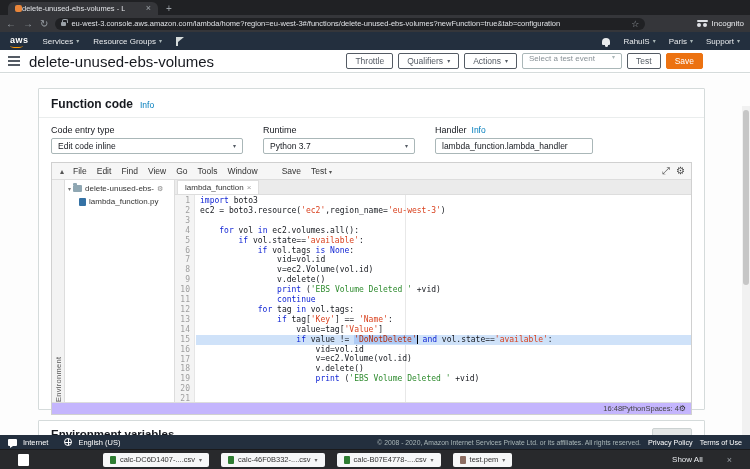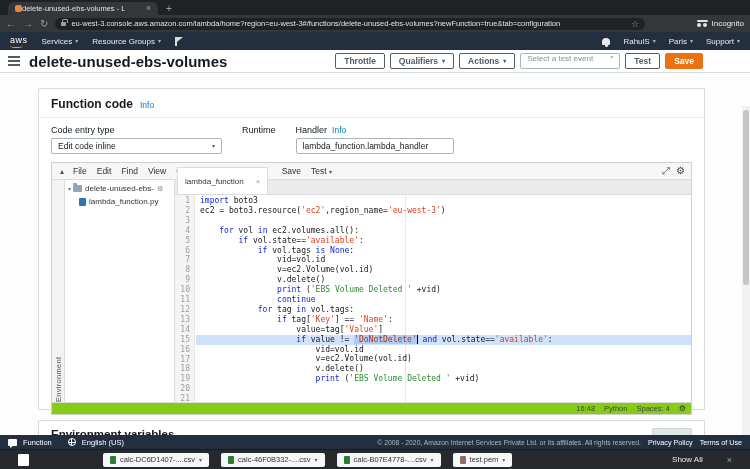--- a/index.html
+++ b/index.html
@@ -22,54 +22,54 @@
   .url{font-size:7.5px;color:#dfe1e5;white-space:nowrap;overflow:hidden;flex:1}
   .star{color:#9aa0a6;font-size:9px;margin-left:5px}
   .incog{display:flex;align-items:center;gap:4px;margin-left:auto}
   .icon-incognito{width:11px;height:7px;position:relative;display:inline-block}
   .icon-incognito::before{content:"";position:absolute;top:0;left:0;width:11px;height:2px;background:#dfe1e5;border-radius:1px}
   .icon-incognito::after{content:"";position:absolute;top:3px;left:0.5px;width:4px;height:4px;border-radius:50%;background:#dfe1e5;box-shadow:6px 0 0 #dfe1e5}
   .incog span.lbl{font-size:8px;color:#e8eaed}
 
   
   .awsnav{position:absolute;left:0;top:32px;width:750px;height:18px;background:#232f3e;display:flex;align-items:center;padding:0 10px;gap:14px;color:#fff}
-  .awslogo{position:relative;font-size:9px;font-weight:normal;color:#fff;letter-spacing:0.5px;padding-bottom:2px}
+  .awslogo{position:relative;font-size:9px;font-weight:bold;color:#fff;letter-spacing:0.5px;padding-bottom:2px}
   .awslogo .smile{position:absolute;left:0;bottom:-1px;width:13px;height:4px;border-bottom:1.5px solid #ff9900;border-radius:50%}
   .navitem{display:flex;align-items:center;gap:3px;font-size:8px;color:#e9ebed;white-space:nowrap}
   .caret{font-size:6px;color:#aab7b8;line-height:6px}
   .navright{margin-left:auto;display:flex;align-items:center;gap:13px}
   .icon-bell{width:8px;height:7px;background:#e9ebed;border-radius:4px 4px 1px 1px;position:relative;display:inline-block}
   .icon-bell::after{content:"";position:absolute;bottom:-2px;left:2.5px;width:3px;height:2px;background:#e9ebed;border-radius:0 0 2px 2px}
   .icon-flag{width:2px;height:9px;background:#d5dbdb;position:relative;display:inline-block}
   .icon-flag::before{content:"";position:absolute;left:2px;top:0;width:0;height:0;border-left:6px solid #d5dbdb;border-top:0 solid transparent;border-bottom:5px solid transparent}
 
   
   .phead{position:absolute;left:0;top:50px;width:750px;height:23px;background:#fff;border-bottom:1px solid #d5dbdb;display:flex;align-items:center;padding:0 47px 0 8px}
   .icon-burger{display:inline-block;width:12px;height:2px;background:#545b64;position:relative;margin-right:9px}
   .icon-burger::before,.icon-burger::after{content:"";position:absolute;left:0;width:12px;height:2px;background:#545b64}
   .icon-burger::before{top:-4px}.icon-burger::after{top:4px}
-  .ptitle{font-size:15px;font-weight:700;color:#16191f;white-space:nowrap}
+  .ptitle{font-size:15px;font-weight:400;color:#16191f;white-space:nowrap}
   .pactions{margin-left:auto;display:flex;align-items:center;gap:5px}
-  .btn{height:16px;display:flex;align-items:center;gap:4px;padding:0 8px;font-size:8.5px;color:#545b64;background:#fff;border:1px solid #545b64;border-radius:2px;font-weight:bold;white-space:nowrap}
+  .btn{height:16px;display:flex;align-items:center;gap:4px;padding:0 8px;font-size:8.5px;color:#545b64;background:#fff;border:1px solid #545b64;border-radius:2px;font-weight:normal;white-space:nowrap}
   .btn.primary{background:#ec7211;border-color:#ec7211;color:#fff}
   .selbox{height:16px;display:flex;gap:4px;padding:0 6px;font-size:8px;color:#879196;background:#fff;border:1px solid #aab7b8;border-radius:2px;width:100px;justify-content:space-between;white-space:nowrap}
 
   
   .content{position:absolute;left:0;top:74px;width:750px;height:361px;background:#fdfdfd}
   .card{position:absolute;left:38px;top:14px;width:667px;background:#fff;border:1px solid #d5dbdb;border-radius:1px}
   .card1{height:322px}
   .cardh{padding:8px 12px 6px;border-bottom:1px solid #eaeded;display:flex;align-items:baseline;gap:7px}
   .cardh .h{font-size:12px;font-weight:bold;color:#16191f}
   .infolink{font-size:8.5px;color:#007dbc}
   .fields{display:flex;padding:7px 12px 8px;gap:20px}
   .fld{display:flex;flex-direction:column;gap:3px}
   .fld .lab{font-size:9px;color:#16191f;display:flex;gap:5px;align-items:baseline}
   .ctl{height:16px;border:1px solid #aab7b8;border-radius:2px;background:#fff;font-size:8.5px;color:#16191f;display:flex;align-items:center;justify-content:space-between;padding:0 6px;gap:6px;white-space:nowrap}
   .ctl.inp{justify-content:flex-start}
-  .fld1 .ctl{width:171px}.fld2 .ctl{width:152px}.fld3 .ctl{width:158px}
+  .fld1 .ctl{width:192px}.fld2 .ctl{width:152px}.fld3 .ctl{width:158px}
 
   
   .editor{position:relative;margin:0 12px;height:253px;border:1px solid #d0d0d0;background:#fff;overflow:hidden}
   .emenubar{height:17px;background:#f6f6f6;border-bottom:1px solid #ddd;display:flex;align-items:center;padding:0 4px;font-size:8.5px;color:#333}
   .emitem{padding:0 5px;white-space:nowrap}
   .emicon{color:#555;font-size:8px;padding:0 4px}
   .emright{margin-left:auto;display:flex;align-items:center;gap:6px;padding-right:2px}
   .emright .ic{font-size:10px;color:#444;line-height:10px}
   .emain{position:absolute;left:0;right:0;top:17px;bottom:12px;display:flex}
   .envstrip{width:13px;background:#f3f3f3;border-right:1px solid #ddd;display:flex;justify-content:center;padding-top:5px}
@@ -77,34 +77,34 @@
   .tree{width:110px;border-right:1px solid #ddd;background:#fff;font-size:8px;color:#333;padding-top:2px}
   .trow{display:flex;align-items:center;height:13px;padding:0 3px;white-space:nowrap;overflow:hidden}
   .trow .tc{font-size:6px;color:#777;margin-right:2px}
   .icon-folder{width:9px;height:7px;background:#8fa7b3;border-radius:1px;position:relative;margin-right:3px;flex:0 0 auto}
   .icon-folder::before{content:"";position:absolute;top:-2px;left:0;width:4px;height:2px;background:#8fa7b3;border-radius:1px 1px 0 0}
   .trow .gear{margin-left:3px;font-size:7px;color:#888}
   .trow.file{padding-left:14px}
   .icon-py{width:7px;height:8px;background:#3572a5;border-radius:1px;margin-right:3px;flex:0 0 auto}
   .codepane{flex:1;display:flex;flex-direction:column;min-width:0}
   .etabbar{height:15px;background:#ebebeb;border-bottom:1px solid #ddd;display:flex;align-items:flex-end}
-  .etab{height:14px;background:#fff;border:1px solid #ddd;border-bottom:none;display:flex;align-items:center;gap:12px;padding:13px 7px;font-size:8px;color:#333;margin-left:2px}
+  .etab{height:14px;background:#fff;border:1px solid #ddd;border-bottom:none;display:flex;align-items:center;gap:3px;padding:0 7px;font-size:8px;color:#333;margin-left:2px}
   .etab .x{color:#999;font-size:8px}
   .codearea{flex:1;position:relative;background:#fff;overflow:hidden;font-family:"DejaVu Sans Mono",monospace;font-size:8px;line-height:9.9px}
   .printmargin{position:absolute;left:230px;top:0;bottom:0;width:1px;background:#e8e8e8}
   .gutter{position:absolute;left:0;top:0;bottom:0;width:20px;background:#f4f4f4;border-right:1px solid #e6e6e6;color:#9e9e9e;text-align:right;padding:1px 4px 0 0}
   .codelines{position:absolute;left:21px;right:0;top:0;bottom:0;padding:1px 0 0 4px;color:#16191f}
   .code-line{white-space:pre;min-height:9.9px;position:relative}
   .code-line.active{background:#cfe2f9;margin-left:-4px;padding-left:4px}
   .tk-k{color:#0a1fd3}
   .tk-s{color:#d9411e}
   .tk-g{color:#2e8b2e}
   .tk-sel{color:#b33012;background:#aecbf5}
   .tk-cur{display:inline-block;width:1px;height:9px;background:#000;vertical-align:text-top}
-  .estatus{position:absolute;left:0;right:0;bottom:0;height:12px;background:#84cc16;border-top:1px solid #ddd;display:flex;align-items:center;justify-content:flex-end;gap:9px;padding:0 5px;font-size:7.5px;color:#444}
+  .estatus{position:absolute;left:0;right:0;bottom:0;height:12px;background:#c4b5fd;border-top:1px solid #ddd;display:flex;align-items:center;justify-content:flex-end;padding:0 5px;font-size:7.5px;color:#444}
   .estatus .ic{font-size:8px;color:#333}
 
   
   .card2{top:346px;height:40px;padding:7px 12px;display:flex;align-items:flex-start}
   .card2 .h{font-size:11.5px;font-weight:bold;color:#16191f}
   .card2 .ghost{margin-left:auto;width:40px;height:11px;background:#e4e7e7;border:1px solid #ccd2d2;border-radius:2px}
 
   
   .sbar{position:absolute;right:0;top:32px;width:8px;height:417px;background:#f1f1f1}
   .sbar .thumb{position:absolute;left:1px;right:1px;top:4px;height:175px;background:#c6c6c6;border-radius:3px}
@@ -222,20 +222,24 @@
       <div class="fields">
         <div class="fld fld1">
           <span class="lab">Code entry type</span>
           <span class="ctl">
               <span>Edit code inline</span>
               <span class="caret" style="color:#545b64">▾</span>
             </span>
         </div>
         <div class="fld fld2">
           <span class="lab">Runtime</span>
+          <span class="ctl">
+              <span>Python 3.7</span>
+              <span class="caret" style="color:#545b64">▾</span>
+            </span>
         </div>
         <div class="fld fld3">
           <span class="lab">
               <span>Handler</span>
               <span class="infolink">Info</span>
             </span>
           <span class="ctl inp">lambda_function.lambda_handler</span>
         </div>
       </div>
 
@@ -345,21 +349,21 @@
       <span class="ghost"></span>
     </div>
 
     <div class="sbar">
       <span class="thumb"></span>
     </div>
   </div>
 
   <div class="afoot">
     <span class="icon-feedback"></span>
-    <span class="ft">Function</span>
+    <span class="ft">Internet</span>
     <span class="icon-globe"></span>
     <span class="ft">English (US)</span>
     <span class="copy">© 2008 - 2020, Amazon Internet Services Private Ltd. or its affiliates. All rights reserved.</span>
     <span class="flink">Privacy Policy</span>
     <span class="flink">Terms of Use</span>
   </div>
 
   <div class="dlbar">
     <span class="dl-fileicon"></span>
     <span class="chips" id="chips">

